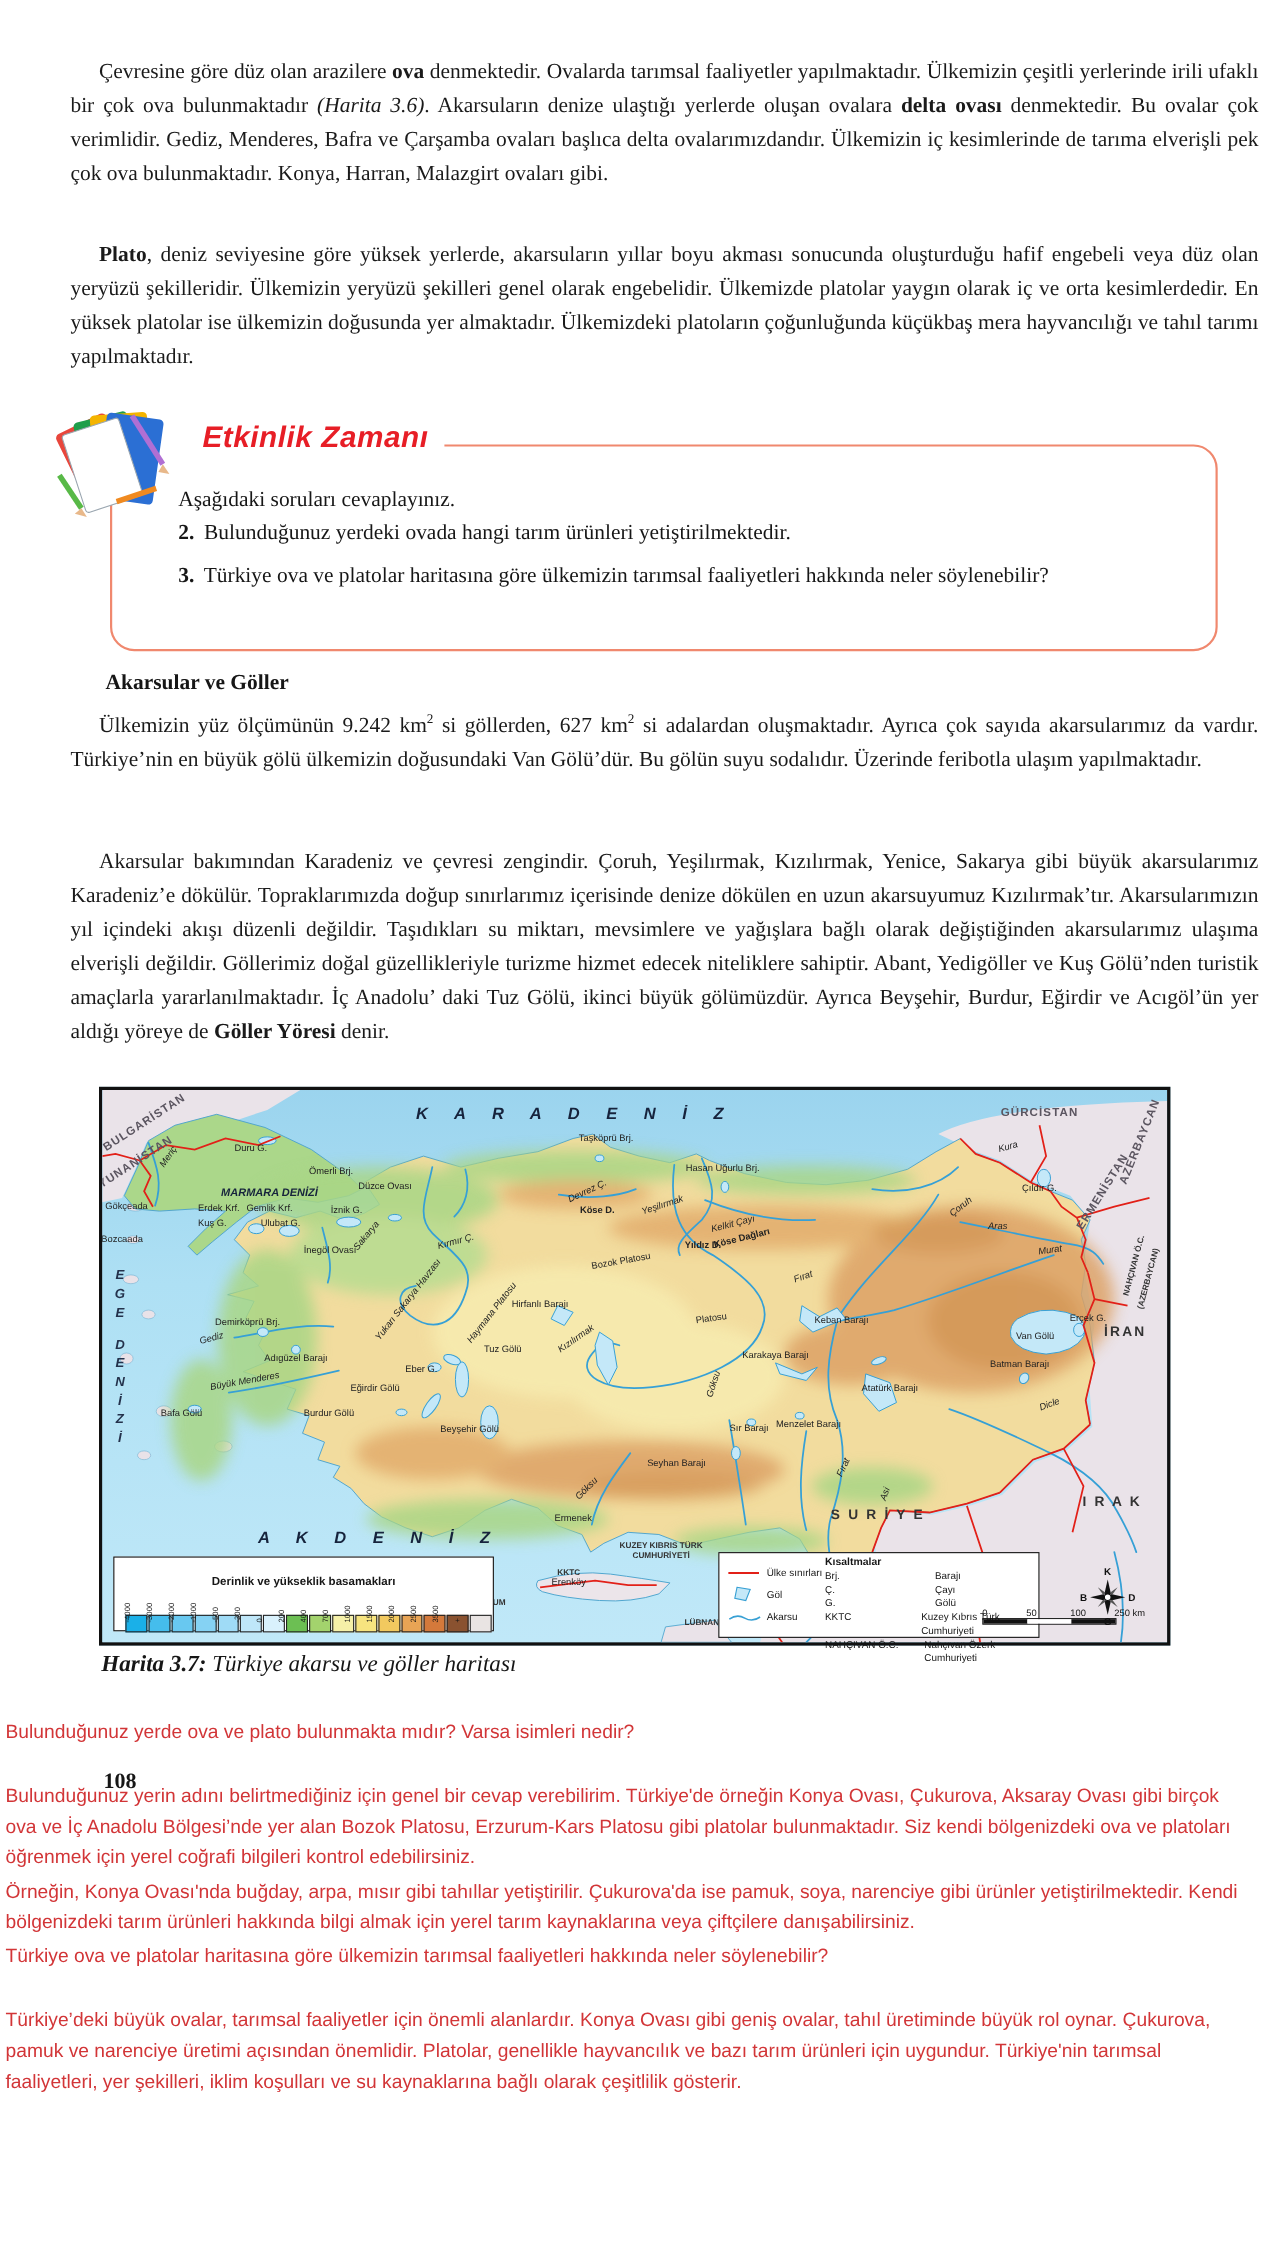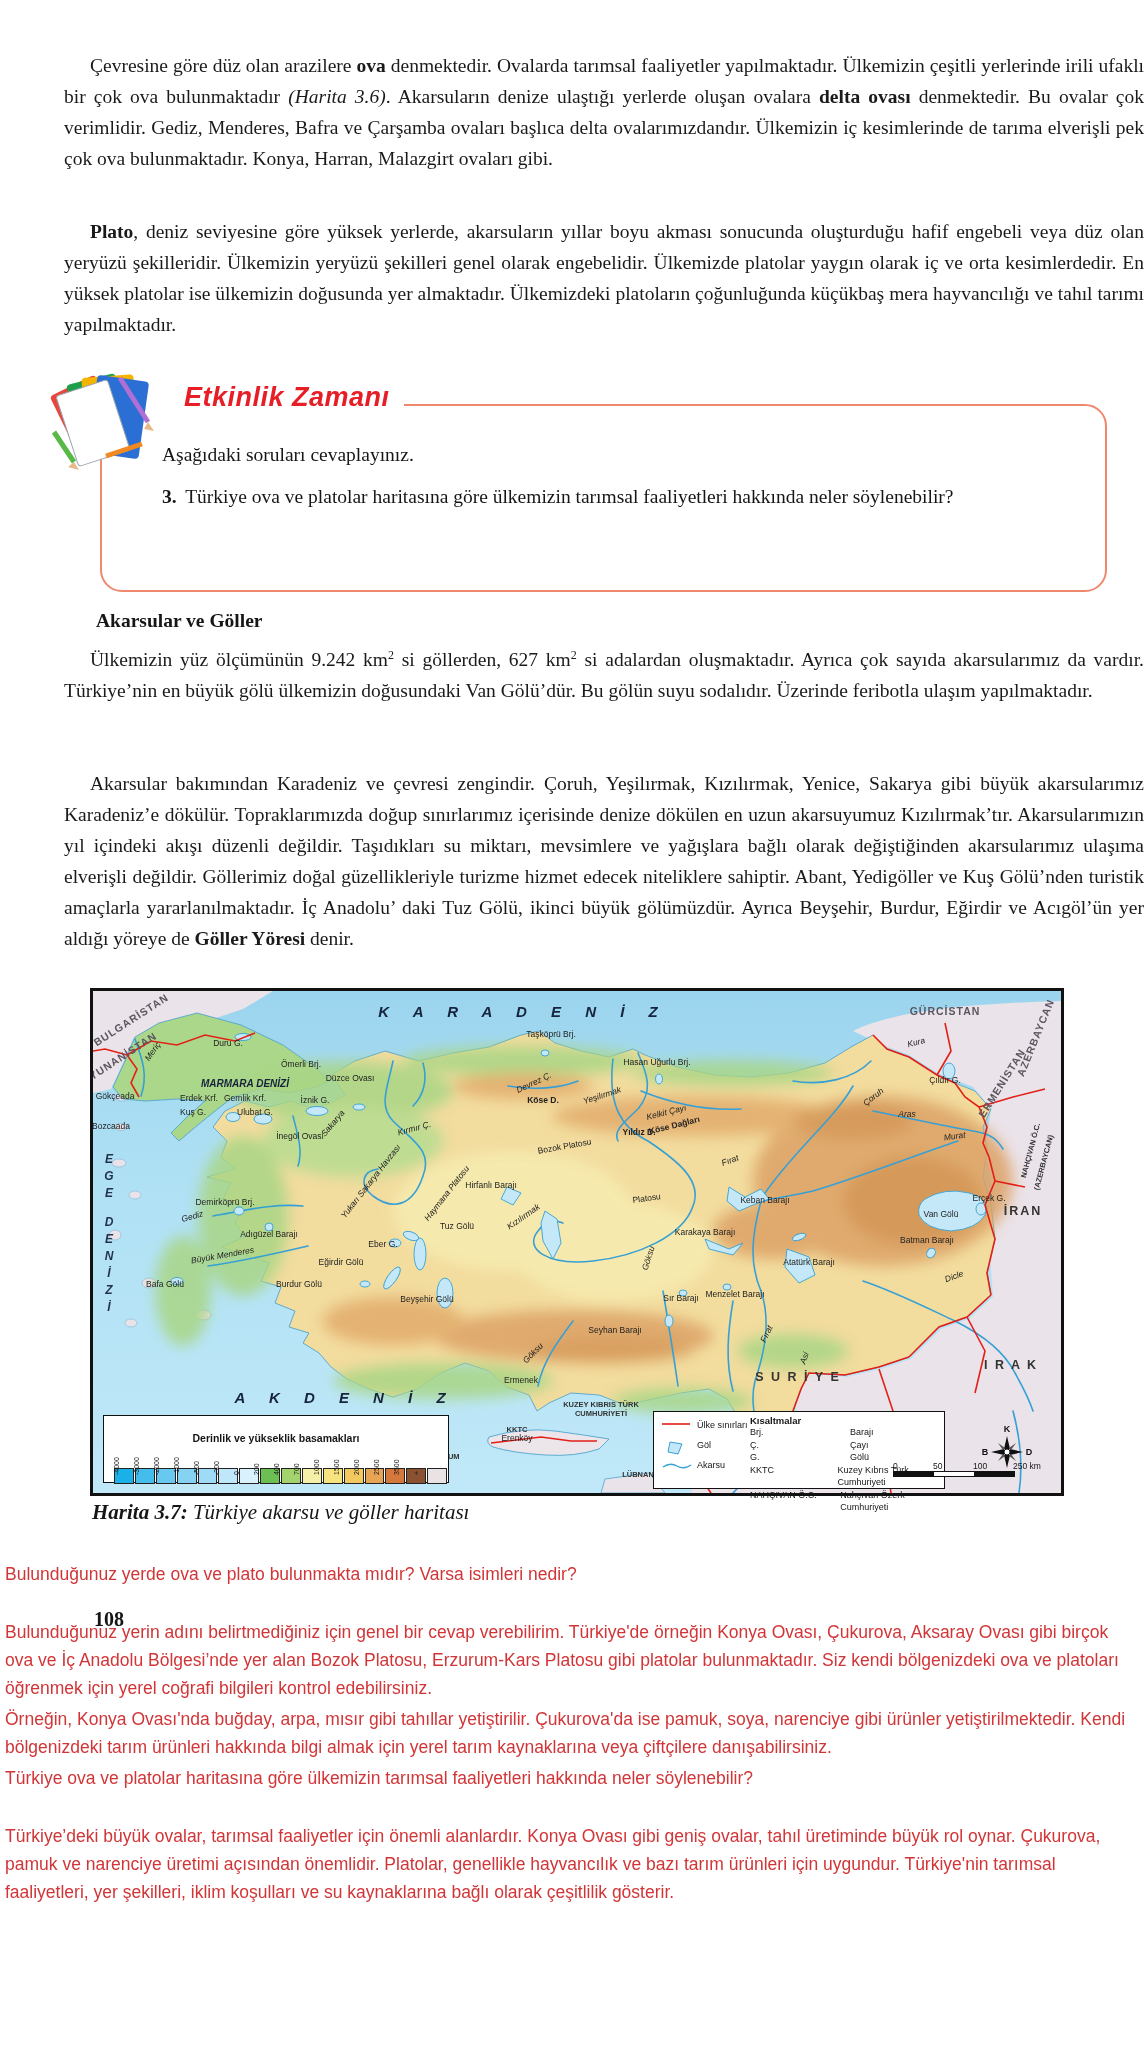--- a/index.html
+++ b/index.html
@@ -12,21 +12,21 @@
   .bodytext .ii{font-style:italic}
   .bodytext sup{font-size:12px;line-height:0}
   .h2{font-size:19.5px;font-weight:bold}
   
   .actbox{left:100px;top:404px;width:1003px;height:184px;border:2.5px solid #f0886e;border-radius:22px}
   .patch{left:96px;top:398px;width:78px;height:14px;background:#fff}
   .acttitle{left:170px;top:382px;background:#fff;padding:0 14px;
             font-family:"Liberation Sans",sans-serif;font-weight:bold;font-style:italic;
             font-size:27px;color:#e71e26;letter-spacing:.5px}
   .actbody{left:162px;top:440px;width:910px;font-size:19.5px;line-height:30px}
-  .act-intro{margin-bottom:12px}
+  .act-intro{}
   .q-line{margin-bottom:9px}
   .q-line b{margin-right:4px}
   
   .map{left:90px;top:988px;width:968px;height:502px;border:3px solid #111;box-sizing:content-box;background:#aee0f4}
   .map svg.base{position:absolute;left:0;top:0;width:968px;height:502px}
   .ml{font-family:"Liberation Sans",sans-serif;fill:#222;text-anchor:middle}
   .ml.s{font-size:8.5px}
   .ml.i{font-size:8.5px;font-style:italic}
   .ml.b{font-size:8.5px;font-weight:bold}
   .ml.kk{font-size:7.5px;font-weight:bold;fill:#333}
@@ -39,21 +39,21 @@
           font-family:"Liberation Sans",sans-serif}
   .legend-title{text-align:center;font-size:10.5px;font-weight:bold;margin-top:16px}
   .legend-labels{display:flex;margin:2px 0 0 10px;height:22px}
   .legend-labels span{width:20px;font-size:7px;transform:rotate(-90deg) translateX(-8px);
                       transform-origin:center;white-space:nowrap;display:inline-block;text-align:left}
   .legend-cells{display:flex;margin-left:10px}
   .legend-cells div{width:19px;height:14px;border:.8px solid #222;margin-right:1px}
   .abbr{left:560px;top:420px;width:290px;height:76px;background:#fff;border:1.5px solid #111;
         font-family:"Liberation Sans",sans-serif;font-size:9px;display:flex}
   .abbr-left{width:88px;padding:8px 0 0 8px}
-  .abbr-left .krow{display:flex;height:20px}
+  .abbr-left .krow{display:flex;align-items:center;height:20px}
   .abbr-left .sym{width:30px;margin-right:5px}
   .abbr-right{flex:1;padding-top:3px}
   .abbr-title{font-weight:bold;font-size:9.5px}
   .abbr-row{display:flex;line-height:12.5px}
   .abbr-row .k{width:100px}
   .compass{left:888px;top:432px;width:52px;height:56px}
   .compass text{font-family:"Liberation Sans",sans-serif;font-size:9px;font-weight:bold;fill:#111;text-anchor:middle}
   .scalebar{left:800px;top:470px;width:160px;font-family:"Liberation Sans",sans-serif;font-size:8.5px}
   .scale-labels{display:flex}
   .scale-labels span{width:40px;text-align:left}
@@ -90,20 +90,21 @@
   <line x1="74" y1="8" x2="102" y2="52" stroke="#b06fd4" stroke-width="5"></line>
   <polygon points="102,52 108,61 98,59" fill="#e8b88a"></polygon>
   <line x1="8" y1="62" x2="28" y2="92" stroke="#58b947" stroke-width="5"></line>
   <polygon points="28,92 33,100 22,97" fill="#e8b88a"></polygon>
   <line x1="60" y1="86" x2="96" y2="74" stroke="#f08a20" stroke-width="5"></line>
 </svg>
 <div class="abs acttitle">Etkinlik Zamanı</div>
 <div class="abs actbody">
   <div class="act-intro">Aşağıdaki soruları cevaplayınız.</div>
   <div>
+      <div class="q-line"><b>2.</b><span> Bulunduğunuz yerdeki ovada hangi tarım ürünleri yetiştirilmektedir.</span></div>
       <div class="q-line"><b>3.</b><span> Türkiye ova ve platolar haritasına göre ülkemizin tarımsal faaliyetleri hakkında neler söylenebilir?</span></div>
     </div>
 </div>
 
 <div class="abs h2" style="left:96px;top:610px">Akarsular ve Göller</div>
 
 <div class="abs bodytext" style="left:64px;top:644px;width:1080px"><span>Ülkemizin yüz ölçümünün 9.242 km</span><sup>2</sup><span> si göllerden, 627 km</span><sup>2</sup><span> si adalardan oluşmaktadır. Ayrıca çok sayıda akarsularımız da vardır. Türkiye’nin en büyük gölü ülkemizin doğusundaki Van Gölü’dür. Bu gölün suyu sodalıdır. Üzerinde feribotla ulaşım yapılmaktadır.</span></div>
 
 <div class="abs bodytext" style="left:64px;top:768px;width:1080px"><span>Akarsular bakımından Karadeniz ve çevresi zengindir. Çoruh, Yeşilırmak, Kızılırmak, Yenice, Sakarya gibi büyük akarsularımız Karadeniz’e dökülür. Topraklarımızda doğup sınırlarımız içerisinde denize dökülen en uzun akarsuyumuz Kızılırmak’tır. Akarsularımızın yıl içindeki akışı düzenli değildir. Taşıdıkları su miktarı, mevsimlere ve yağışlara bağlı olarak değiştiğinden akarsularımız ulaşıma elverişli değildir. Göllerimiz doğal güzellikleriyle turizme hizmet edecek niteliklere sahiptir. Abant, Yedigöller ve Kuş Gölü’nden turistik amaçlarla yararlanılmaktadır. İç Anadolu’ daki Tuz Gölü, ikinci büyük gölümüzdür. Ayrıca Beyşehir, Burdur, Eğirdir ve Acıgöl’ün yer aldığı yöreye de </span><span class="bb">Göller Yöresi</span><span> denir.</span></div>
 

